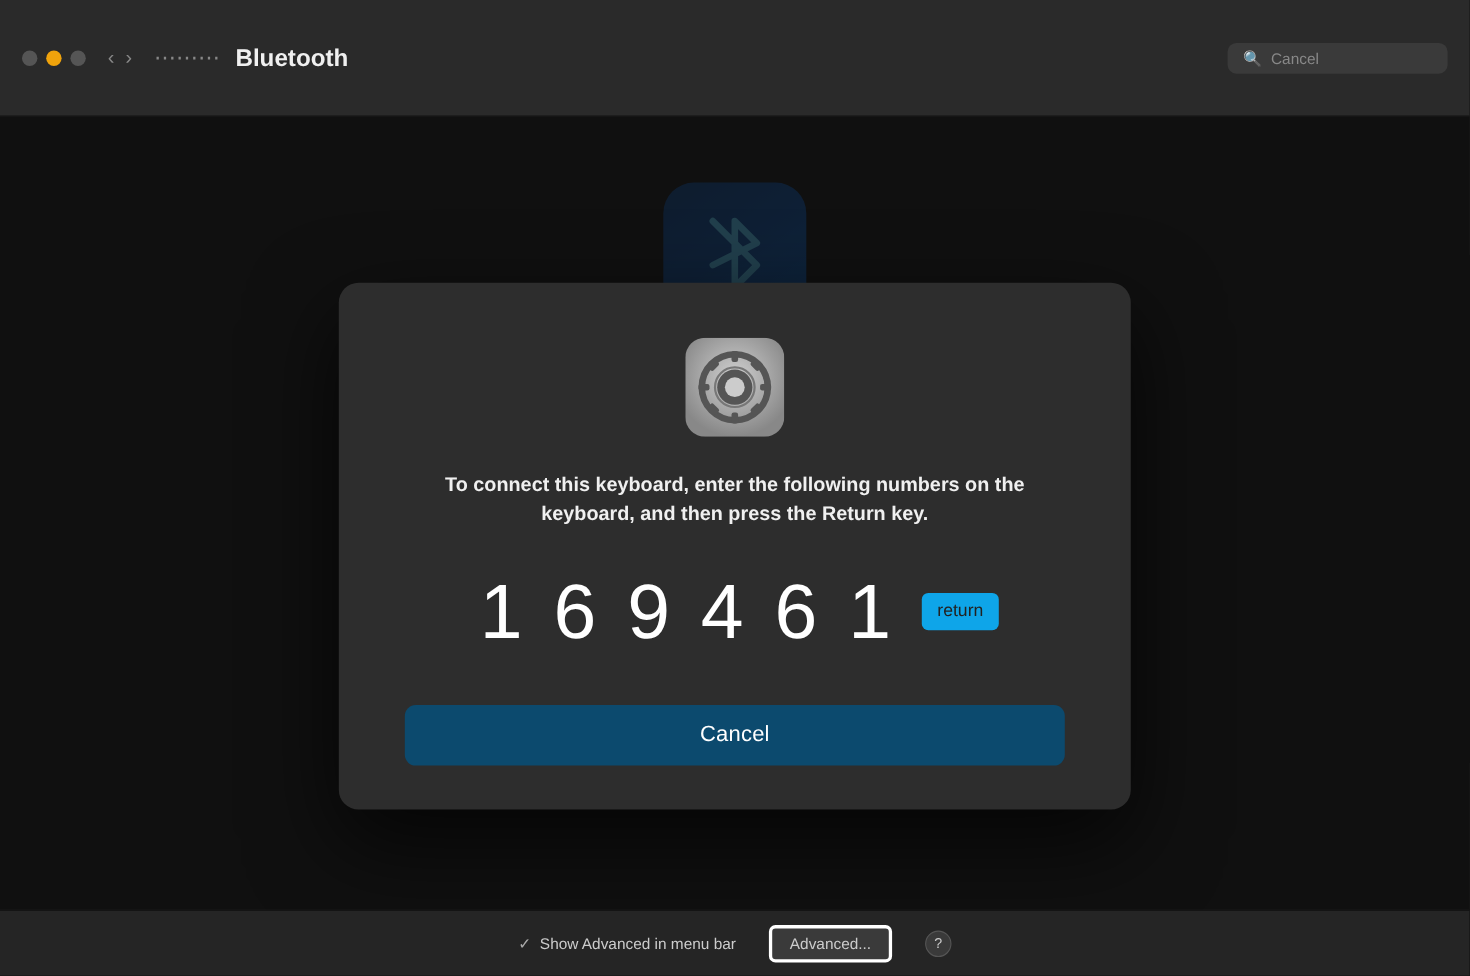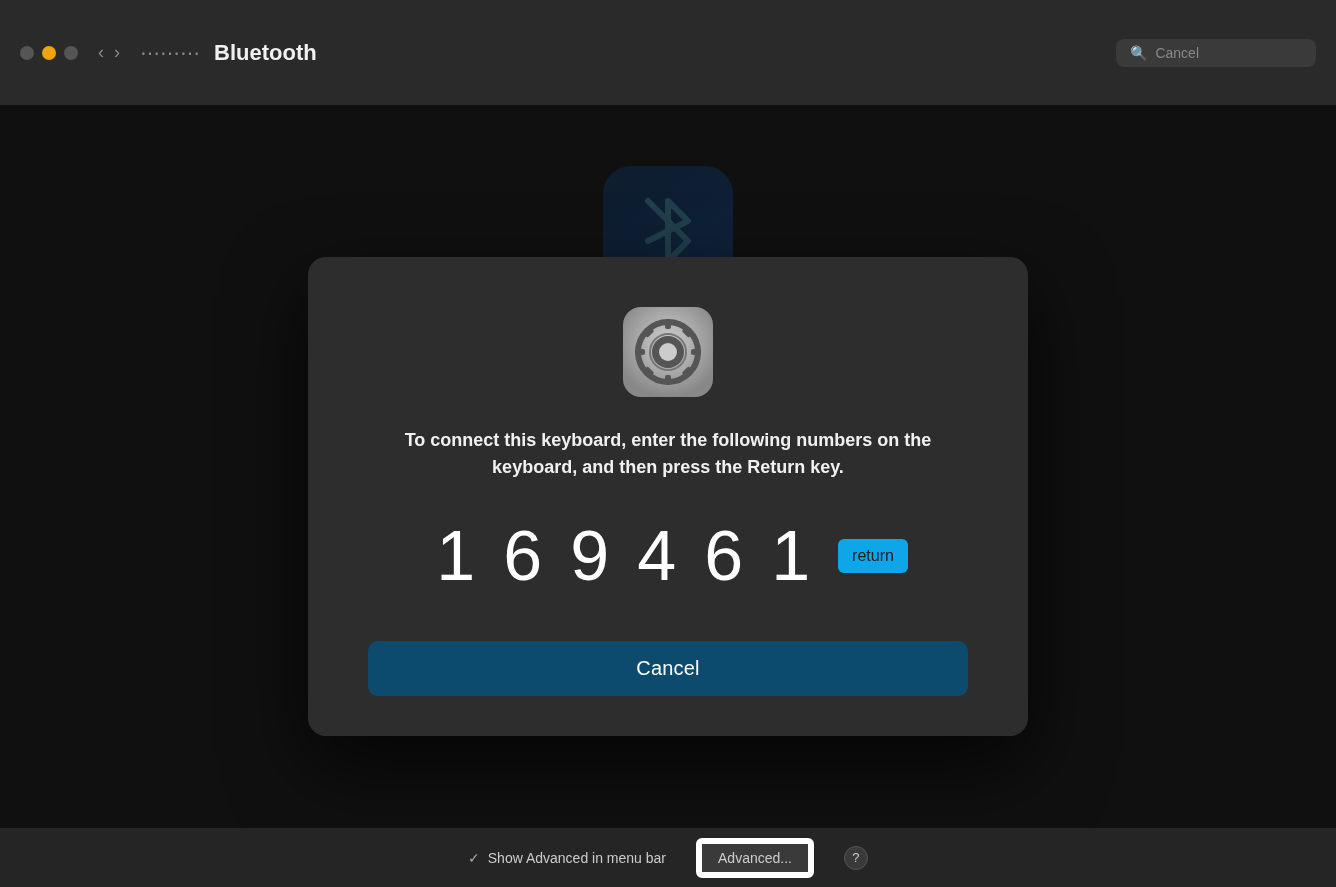--- a/index.html
+++ b/index.html
@@ -167,21 +167,21 @@
     }
 
     .checkmark {
       color: #aaa;
       font-size: 14px;
     }
 
     .advanced-btn {
       background: #3a3a3a;
       color: #ccc;
-      border: 6px solid #ffffff;
+      border: 3px solid #ffffff;
       border-radius: 6px;
       padding: 6px 16px;
       font-size: 14px;
       cursor: pointer;
     }
 
     .help-btn {
       width: 24px;
       height: 24px;
       border-radius: 50%;

